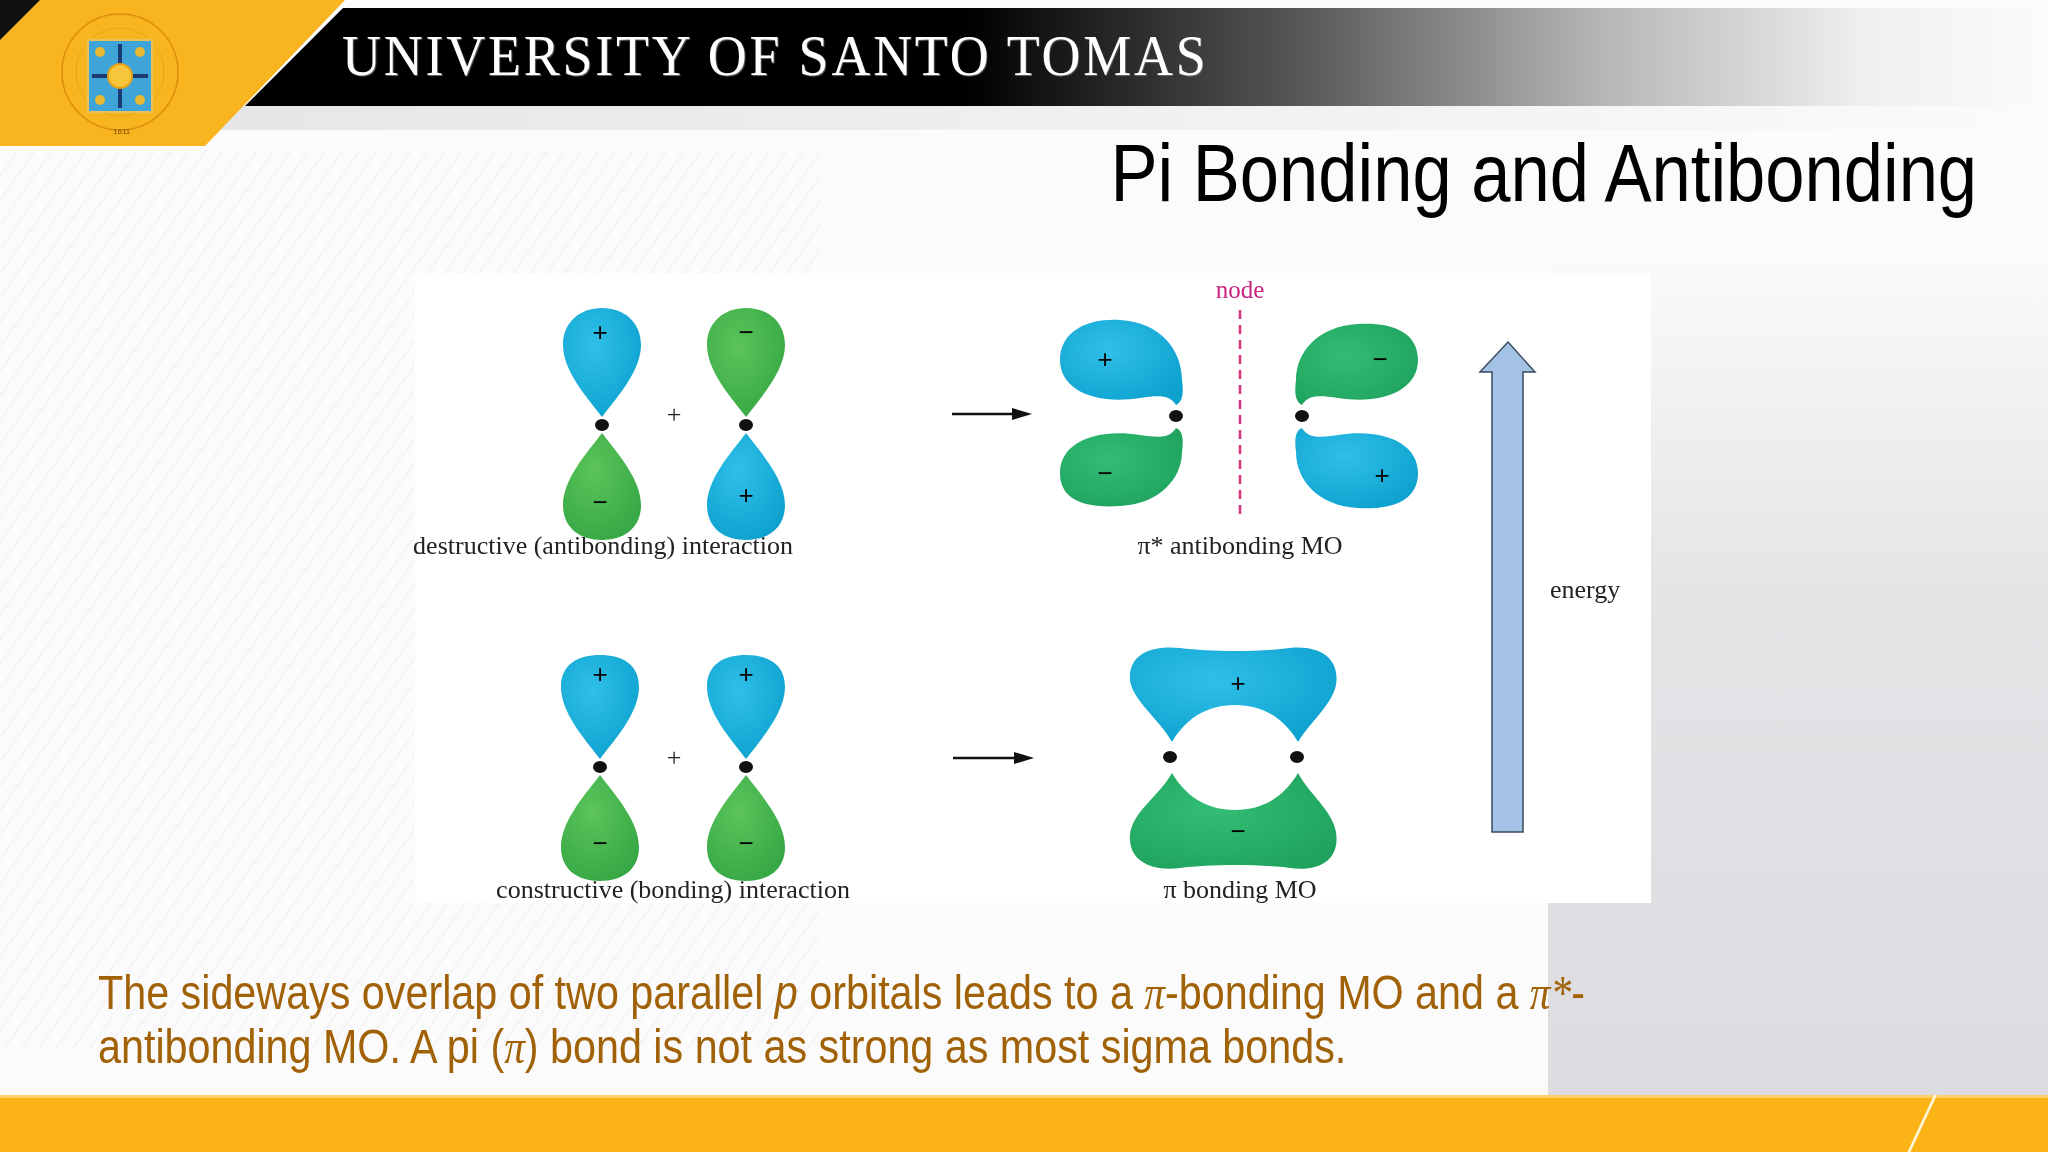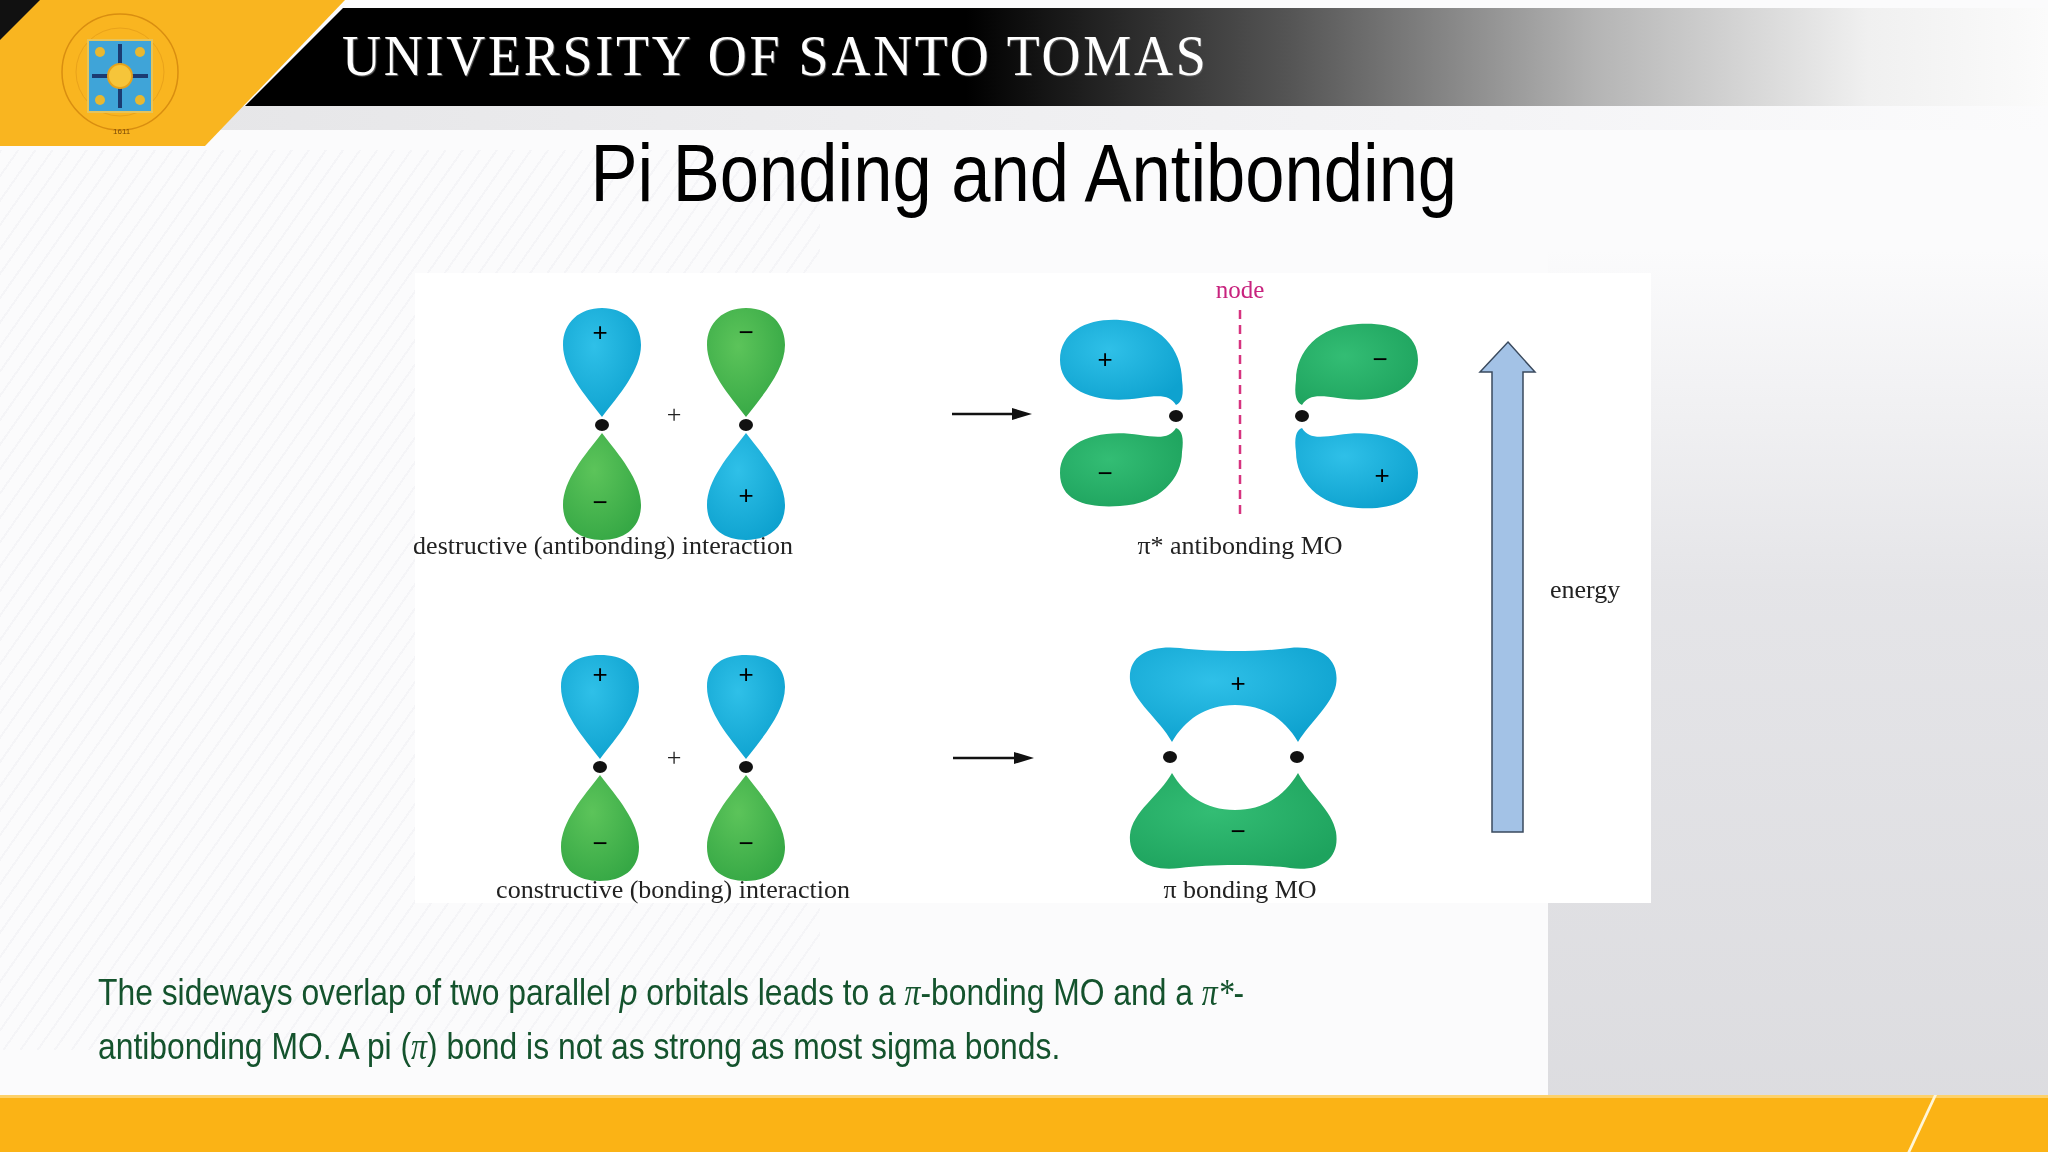--- a/index.html
+++ b/index.html
@@ -11,27 +11,27 @@
   .header-orange{position:absolute;left:0;top:0;width:345px;height:146px;background:#f9b520;
     clip-path:polygon(0 0,345px 0,205px 146px,0 146px);}
   .header-corner{position:absolute;left:0;top:0;width:40px;height:40px;background:#111;clip-path:polygon(0 0,40px 0,0 40px);}
   .header-bar{position:absolute;left:245px;top:8px;width:1803px;height:98px;
     background:linear-gradient(90deg,#000 0%,#000 40%,#555 58%,#b5b5b5 75%,#f0f0f0 90%,#fbfbfb 100%);
     clip-path:polygon(98px 0,100% 0,100% 100%,0 100%);}
   .header-sub{position:absolute;left:205px;top:106px;width:1843px;height:24px;background:linear-gradient(90deg,#e6e6e8,#f4f4f6 70%,#fbfbfc);}
   .header-title{position:absolute;left:342px;top:22px;font-family:"Liberation Serif",serif;font-size:58px;color:#fff;letter-spacing:3px;white-space:nowrap;
     text-shadow:1px 1px 1px #666;transform:scaleX(0.93);transform-origin:left;}
   .seal{position:absolute;left:55px;top:10px;width:130px;height:130px;}
-  .slide-title{position:absolute;left:0;width:2048px;top:126px;text-align:center;font-size:82px;color:#000;white-space:nowrap;}
+  .slide-title{position:absolute;left:0;width:2048px;top:126px;text-align:right;font-size:82px;color:#000;white-space:nowrap;}
   .slide-title span{display:inline-block;transform:scaleX(0.86);}
   .panel{position:absolute;left:415px;top:273px;width:1236px;height:630px;background:#fff;}
   .diagram{position:absolute;left:0;top:0;}
   .lbl{font-family:"Liberation Serif",serif;font-size:26px;fill:#222;}
   .node-lbl{font-family:"Liberation Serif",serif;font-size:25px;fill:#c8237e;}
-  .body-text{position:absolute;left:98px;top:966px;width:1820px;font-size:37px;line-height:54px;color:#14532d;}
+  .body-text{position:absolute;left:98px;top:966px;width:1820px;font-size:48px;line-height:54px;color:#a16207;}
   .body-text p{margin:0;white-space:nowrap;transform:scaleX(0.86);transform-origin:left;}
   .footer{position:absolute;left:0;top:1095px;width:2048px;height:57px;background:#fbb315;border-top:3px solid #fdd16a;}
   .footer-slash{position:absolute;left:1920px;top:1095px;width:3px;height:60px;background:#fff6d8;transform:skewX(-25deg);}
   i.pi{font-family:"Liberation Serif",serif;font-style:italic;}
 </style>
 </head>
 <body>
 
 <div class="bg-lines"></div>
 <div class="bg-building"></div>

